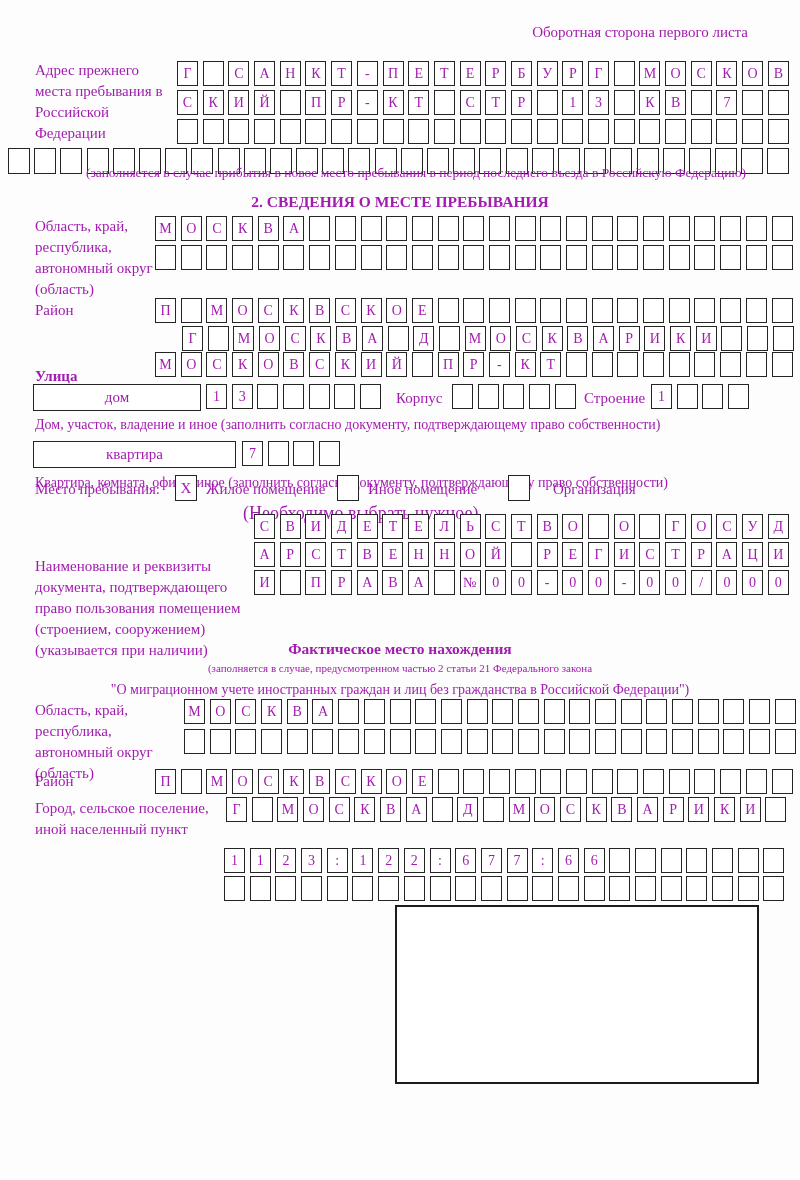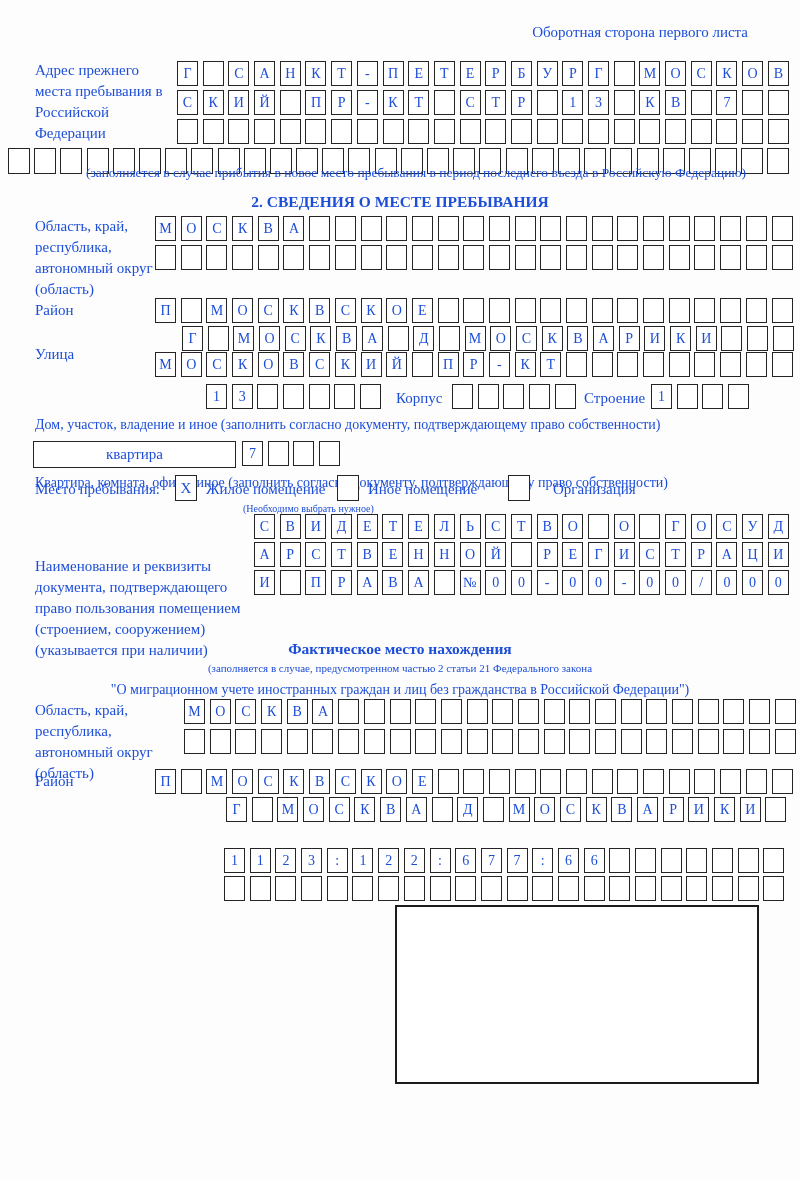--- a/index.html
+++ b/index.html
@@ -1,18 +1,18 @@
 <!DOCTYPE html>
 <html><head>
 <meta charset="utf-8">
 <style>
   html,body{margin:0;padding:0;background:#fff;}
   .page{
     position:relative;width:800px;height:1180px;background:#fdfdfd;
-    font-family:"Liberation Serif","DejaVu Serif",serif;color:#1d4ed8;overflow:hidden;
+    font-family:"Liberation Serif","DejaVu Serif",serif;color:#a21caf;overflow:hidden;
   }
   .abs{position:absolute;}
   .lbl{font-size:15px;line-height:21px;}
   .cap{font-size:13.5px;}
   .title{font-weight:bold;font-size:15.5px;}
   .center{left:0;width:100%;text-align:center;}
   .cellrow{position:absolute;display:flex;}
   .cell{
     box-sizing:border-box;flex:0 0 auto;width:21px;height:25px;margin-right:4.7px;
     border:1.6px solid #242424;background:#fff;
@@ -256,21 +256,21 @@
       <span class="cell">А</span>
       <span class="cell">Р</span>
       <span class="cell">И</span>
       <span class="cell">К</span>
       <span class="cell">И</span>
       <span class="cell"></span>
       <span class="cell"></span>
       <span class="cell"></span>
     </div>
 
-  <div class="abs lbl" style="left:35px;top:344px;">Улица</div>
+  <div class="abs lbl" style="left:35px;top:366px;font-weight:bold;">Улица</div>
   <div class="cellrow" style="left:155px;top:352px;">
       <span class="cell">М</span>
       <span class="cell">О</span>
       <span class="cell">С</span>
       <span class="cell">К</span>
       <span class="cell">О</span>
       <span class="cell">В</span>
       <span class="cell">С</span>
       <span class="cell">К</span>
       <span class="cell">И</span>
@@ -285,20 +285,21 @@
       <span class="cell"></span>
       <span class="cell"></span>
       <span class="cell"></span>
       <span class="cell"></span>
       <span class="cell"></span>
       <span class="cell"></span>
       <span class="cell"></span>
       <span class="cell"></span>
     </div>
 
+  <div class="abs box" style="left:33px;top:384px;width:168px;height:27px;">дом</div>
   <div class="cellrow" style="left:206px;top:384px;">
       <span class="cell">1</span>
       <span class="cell">3</span>
       <span class="cell"></span>
       <span class="cell"></span>
       <span class="cell"></span>
       <span class="cell"></span>
       <span class="cell"></span>
     </div>
   <div class="abs lbl" style="left:396px;top:388px;">Корпус</div>
@@ -327,21 +328,21 @@
     </div>
   <div class="abs cap" style="left:35px;top:475px;font-size:14px;">Квартира, комната, офис и иное (заполнить согласно документу, подтверждающему право собственности)</div>
 
   <div class="abs lbl" style="left:35px;top:479px;">Место пребывания:</div>
   <div class="abs chk" style="left:175px;top:475px;">X</div>
   <div class="abs lbl" style="left:206px;top:479px;">Жилое помещение</div>
   <div class="abs chk" style="left:337px;top:475px;"></div>
   <div class="abs lbl" style="left:368px;top:479px;">Иное помещение</div>
   <div class="abs chk" style="left:508px;top:475px;"></div>
   <div class="abs lbl" style="left:553px;top:479px;">Организация</div>
-  <div class="abs cap" style="left:243px;top:503px;font-size:10px;">(Необходимо выбрать нужное)</div>
+  <div class="abs cap" style="left:243px;top:503px;font-size:18px;">(Необходимо выбрать нужное)</div>
 
   <div class="abs lbl" style="left:35px;top:516px;width:215px;margin-top:40px;">Наименование и реквизиты документа, подтверждающего право пользования помещением (строением, сооружением) (указывается при наличии)</div>
   <div class="cellrow" style="left:254px;top:514px;">
       <span class="cell">С</span>
       <span class="cell">В</span>
       <span class="cell">И</span>
       <span class="cell">Д</span>
       <span class="cell">Е</span>
       <span class="cell">Т</span>
       <span class="cell">Е</span>
@@ -487,20 +488,21 @@
       <span class="cell"></span>
       <span class="cell"></span>
       <span class="cell"></span>
       <span class="cell"></span>
       <span class="cell"></span>
       <span class="cell"></span>
       <span class="cell"></span>
       <span class="cell"></span>
     </div>
 
+  <div class="abs lbl" style="left:35px;top:798px;width:190px;">Город, сельское поселение, иной населенный пункт</div>
   <div class="cellrow" style="left:226px;top:797px;">
       <span class="cell">Г</span>
       <span class="cell"></span>
       <span class="cell">М</span>
       <span class="cell">О</span>
       <span class="cell">С</span>
       <span class="cell">К</span>
       <span class="cell">В</span>
       <span class="cell">А</span>
       <span class="cell"></span>

